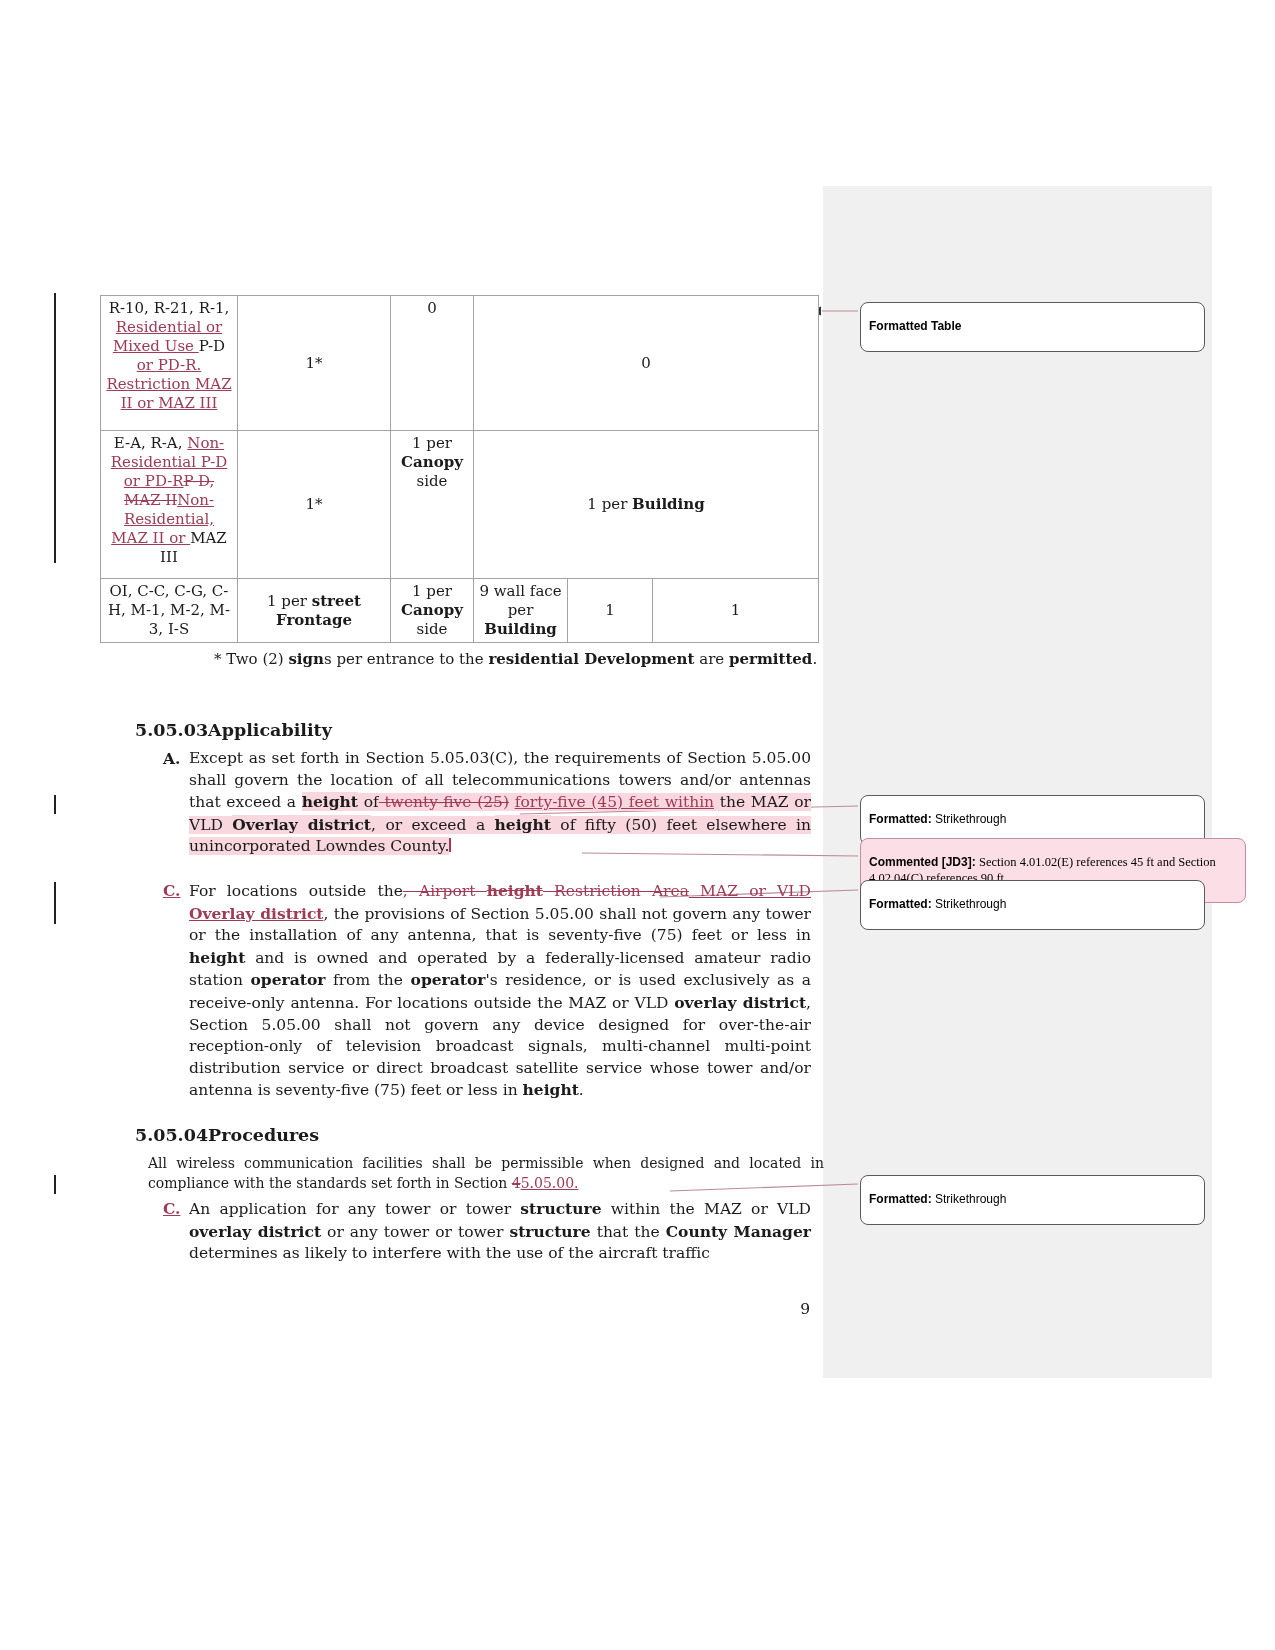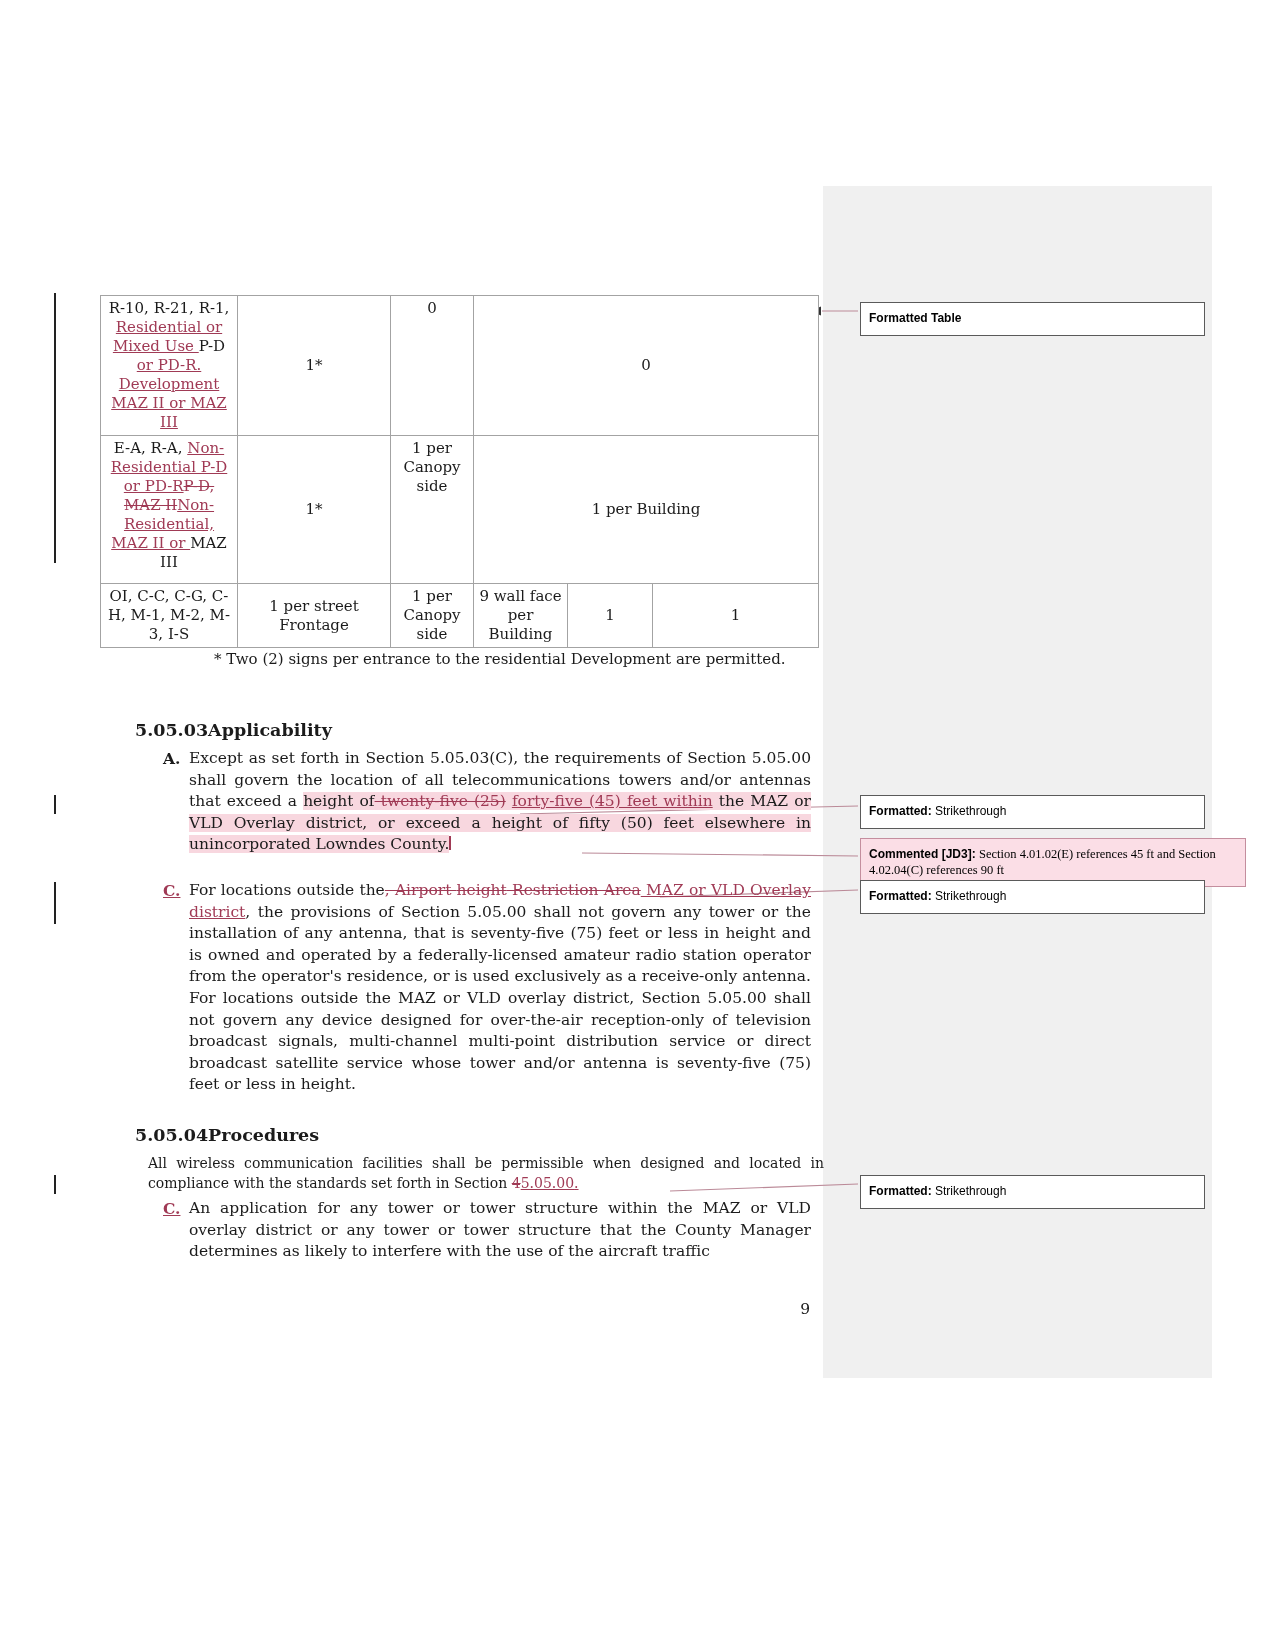--- a/index.html
+++ b/index.html
@@ -23,29 +23,29 @@
   .heading .num{}
 
   .para{position:absolute;left:163px;width:648px;display:flex;font-size:15.5px;line-height:21.6px}
   .plabel{flex:0 0 26px;font-weight:700}
   .plabel.lbl-red{color:var(--change-red,#a03a55);text-decoration:underline}
   .ptext{flex:1;text-align:justify}
   .intro{position:absolute;left:148px;width:676px;font-size:14px;line-height:20px;text-align:justify}
   .pagenum{position:absolute;left:760px;top:1300px;width:50px;text-align:right;font-size:15.5px}
 
   
-  .sg-b{font-weight:400}
+  .sg-b{font-weight:700}
   .sg-ins{color:var(--change-red,#a03a55);text-decoration:underline}
   .sg-del{color:var(--change-red,#a03a55);text-decoration:line-through}
   .sg-hl{background:var(--highlight-pink,#f8d7df)}
   .sg-anchor{display:inline-block;width:0;height:14px;border-left:2px solid var(--change-red,#a03a55);vertical-align:-2px}
 
   
-  .balloon{position:absolute;left:860px;width:345px;border:1px solid #5a5a5a;border-radius:0;background:#fff;
-           padding:8px 8px;font-family:"Liberation Sans","DejaVu Sans",sans-serif;font-size:12px;line-height:15.5px;color:#000}
+  .balloon{position:absolute;left:860px;width:345px;border:1px solid #5a5a5a;border-radius:8px;background:#fff;
+           padding:16px 8px;font-family:"Liberation Sans","DejaVu Sans",sans-serif;font-size:12px;line-height:15.5px;color:#000}
   .balloon .blabel{font-weight:700}
   .balloon.comment{background:var(--comment-bg,#fbdee6);border-color:var(--comment-border,#c48e9e);width:386px}
   .balloon.comment .bval{font-family:"Liberation Serif","DejaVu Serif",serif;font-size:12.5px}
 </style>
 </head>
 <body>
 
 <div class="page">
 
   <div class="markup-bg"></div>
@@ -70,21 +70,21 @@
     <colgroup>
       <col style="width:137px">
         <col style="width:153px">
         <col style="width:83px">
       <col style="width:94px">
         <col style="width:85px">
         <col style="width:166px">
     </colgroup>
     <tbody>
         <tr class="rowA">
-      <td class="vtop"><span>R-10, R-21, R-1, </span><span class="sg-ins">Residential or Mixed Use </span><span>P-D</span><span class="sg-ins"> or PD-R. Development MAZ II or MAZ III</span></td>
+      <td class="vtop"><span>R-10, R-21, R-1, </span><span class="sg-ins">Residential or Mixed Use </span><span>P-D</span><span class="sg-ins"> or PD-R. Restriction MAZ II or MAZ III</span></td>
       <td>1*</td>
       <td class="vtop">0</td>
       <td colspan="3">0</td>
     </tr>
     <tr class="rowB">
       <td class="vtop"><span>E-A, R-A, </span><span class="sg-ins">Non-Residential P-D or PD-R</span><span class="sg-del">P-D,</span><span> </span><span class="sg-del">MAZ II</span><span class="sg-ins">Non-Residential,</span><span> </span><span class="sg-ins">MAZ II or </span><span>MAZ III</span></td>
       <td>1*</td>
       <td class="vtop"><span>1 per </span><span class="sg-b">Canopy</span><span> side</span></td>
       <td colspan="3"><span>1 per </span><span class="sg-b">Building</span></td>
     </tr>

